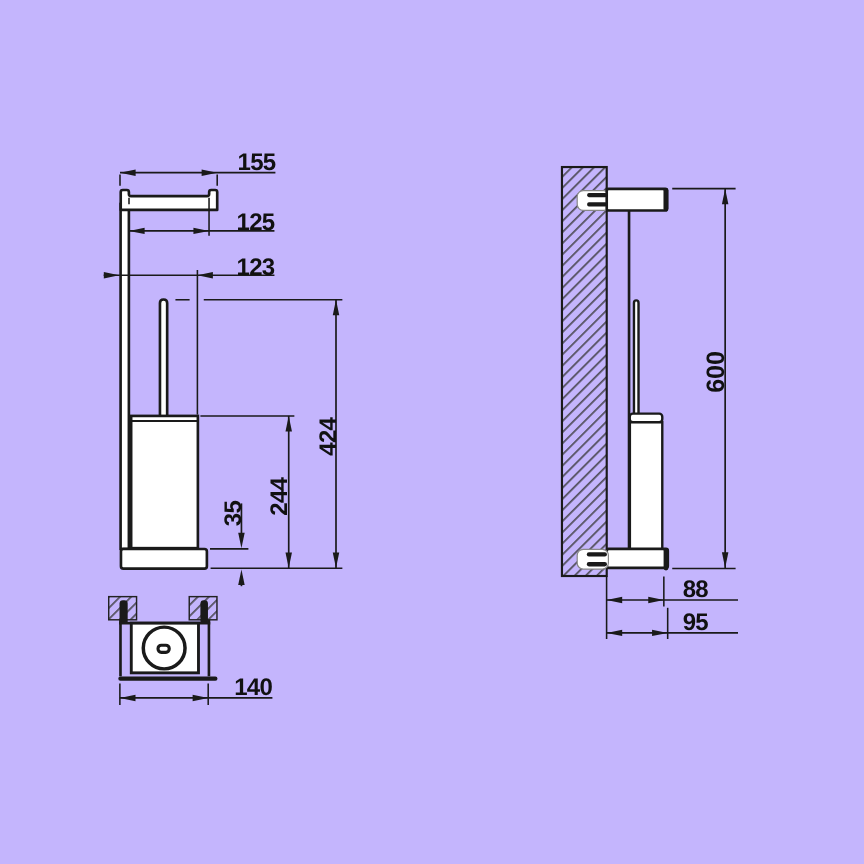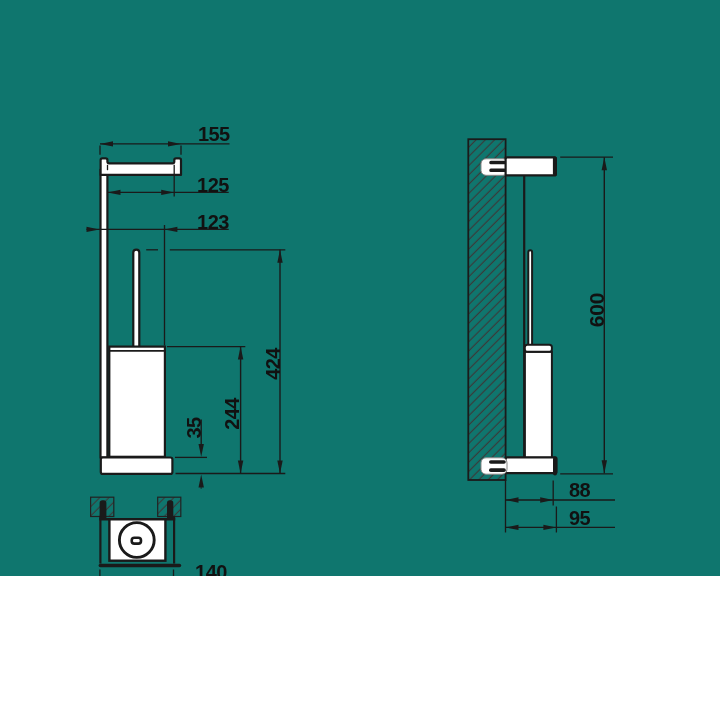--- a/index.html
+++ b/index.html
@@ -1,16 +1,16 @@
 <!DOCTYPE html>
 <html><head>
 <meta charset="utf-8">
 <style>
   html,body{margin:0;padding:0;background:#ffffff;}
-  #canvas{position:relative;width:720px;height:576px;background:#0f766e;overflow:hidden;}
+  #canvas{position:relative;width:720px;height:720px;background:#c4b5fd;overflow:hidden;}
   svg{position:absolute;left:0;top:0;}
   text{font-family:"Liberation Sans", sans-serif;font-weight:bold;fill:#111111;-webkit-font-smoothing:antialiased;}
 </style>
 </head>
 <body>
 <div id="canvas">
 <svg width="720" height="720" viewBox="0 0 720 720">
 <defs>
 <pattern id="hatch" patternUnits="userSpaceOnUse" width="6.55" height="6.55" patternTransform="rotate(45)">
   <line x1="3.2" y1="-1" x2="3.2" y2="7.6" stroke="#3a3a3a" stroke-width="1.2"></line>

